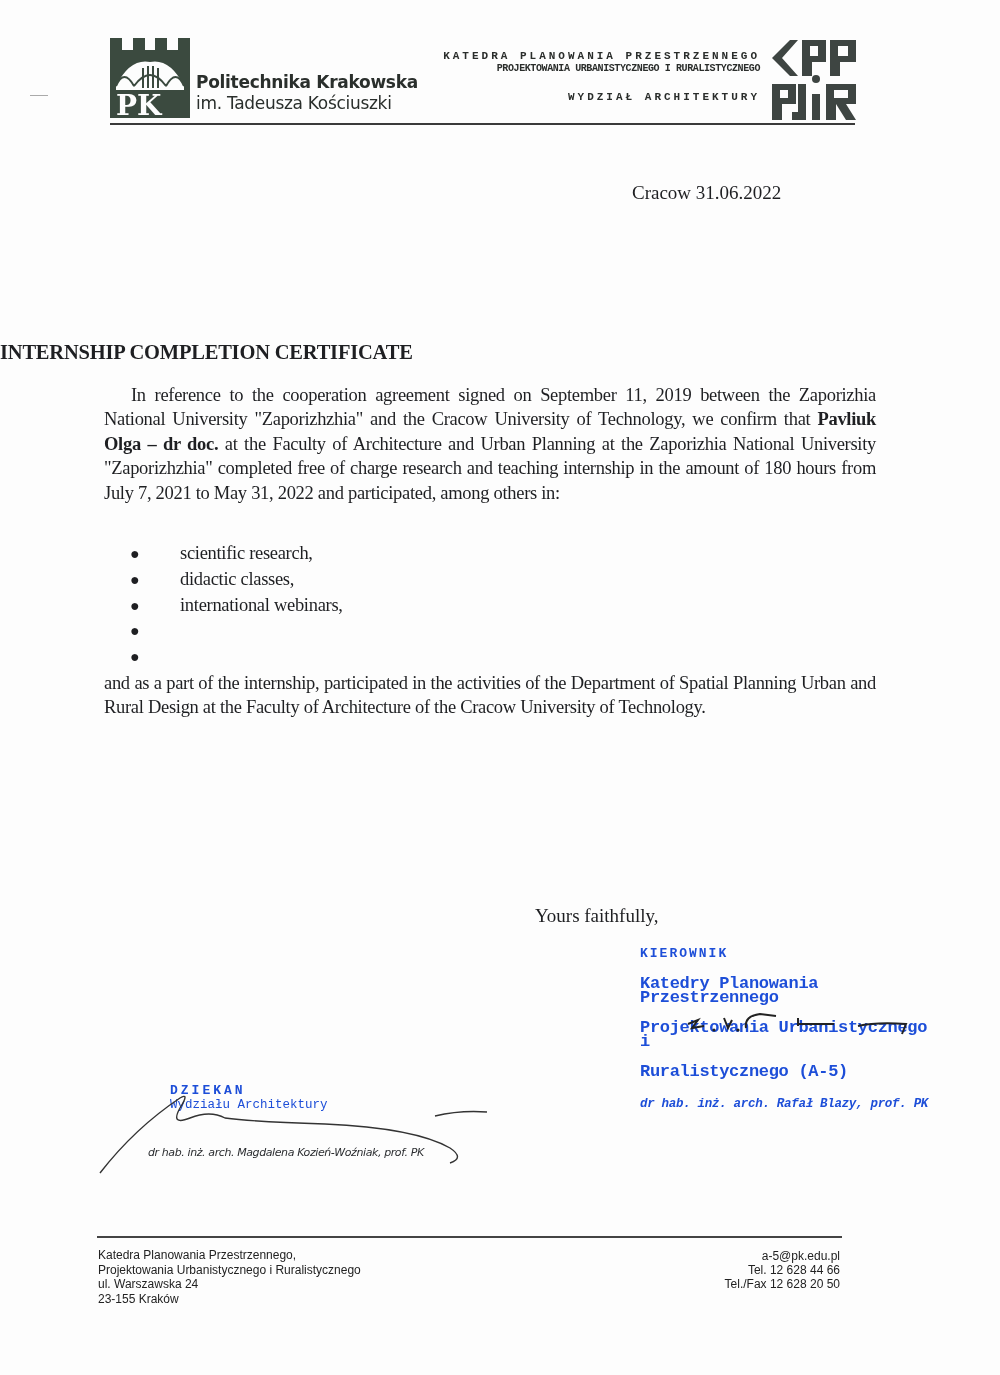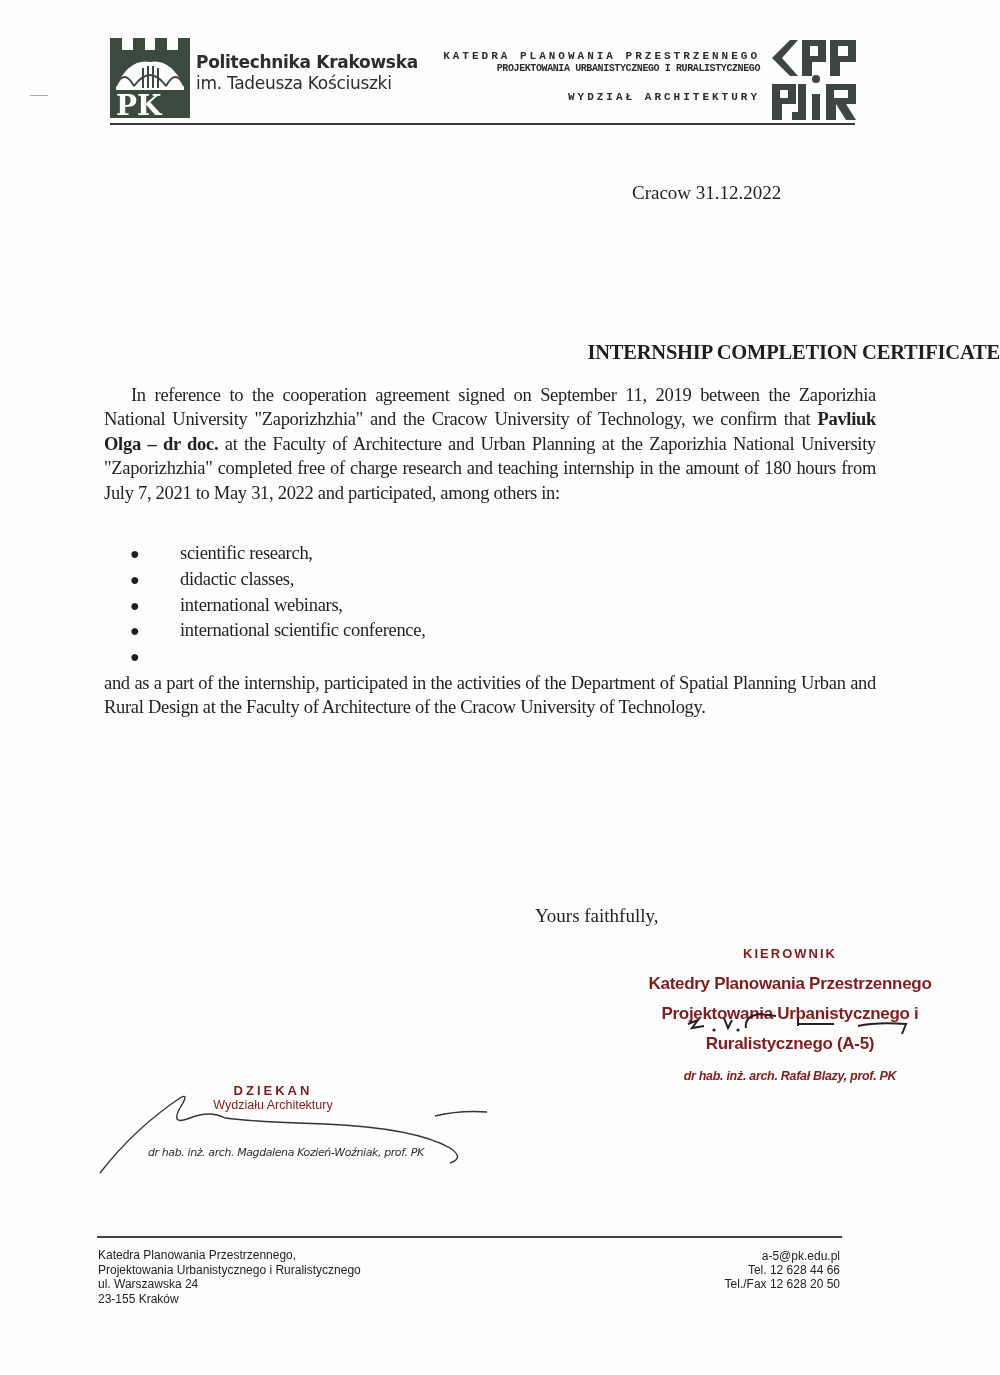--- a/index.html
+++ b/index.html
@@ -3,44 +3,44 @@
 <meta charset="utf-8">
 <style>
   html, body { margin: 0; padding: 0; }
   body {
     width: 1000px; height: 1375px; background: #fdfdfd; position: relative; overflow: hidden;
     font-family: "Liberation Serif", serif; color: #1e1f22;
   }
   .abs { position: absolute; }
   
   .pk-logo { left: 110px; top: 38px; width: 80px; height: 80px; }
-  .pk-name { left: 196px; top: 52px; font-family: "DejaVu Sans", sans-serif; color: #2a2f2c; }
+  .pk-name { left: 196px; top: 72px; font-family: "DejaVu Sans", sans-serif; color: #2a2f2c; }
   .pk-name .l1 { font-size: 17px; font-weight: bold; letter-spacing: -0.3px; line-height: 20px; }
   .pk-name .l2 { font-size: 17px; line-height: 22px; letter-spacing: -0.3px; }
   .dept { left: 410px; top: 50px; width: 350px; font-family: Liberation Mono, monospace; color: #2a2d2b; text-align: right; }
   .dept .d1 { font-size: 11px; font-weight: bold; letter-spacing: 3px; line-height: 13px; }
   .dept .d2 { font-size: 10px; font-weight: bold; letter-spacing: -0.4px; line-height: 12px; }
   .dept .d3 { font-size: 11px; font-weight: bold; letter-spacing: 3px; margin-top: 16px; line-height: 13px; }
   .kppuir-logo { left: 770px; top: 38px; width: 88px; height: 84px; }
   .header-rule { left: 110px; top: 123px; width: 745px; height: 2px; background: #3a3a3a; }
   .place-date { left: 632px; top: 182px; font-size: 19px; }
-  .title { left: 0; width: 1000px; top: 341px; text-align: right; font-size: 20.5px; font-weight: bold; letter-spacing: -0.2px; }
+  .title { left: 0; width: 1000px; top: 341px; text-align: left; font-size: 20.5px; font-weight: bold; letter-spacing: -0.2px; }
   .body-para { left: 104px; width: 772px; top: 383px; font-size: 18.5px; line-height: 24.4px; text-align: justify; letter-spacing: -0.3px; }
   .body-para .indent { display: inline-block; width: 27px; }
   .bullets { left: 130px; top: 541px; font-size: 18.5px; letter-spacing: -0.3px; margin: 0; padding: 0; list-style: none; }
   .bullets li { height: 25.8px; line-height: 25.8px; display: flex; }
   .bullets .dot { width: 50px; font-size: 16px; }
   .closing-para { left: 104px; width: 772px; top: 671px; font-size: 18.5px; line-height: 24.4px; text-align: justify; letter-spacing: -0.3px; }
   .yours { left: 535px; top: 905px; font-size: 19px; }
-  .stamp { font-family: Liberation Sans, sans-serif; color: #7f1d1d; text-align: center; }
+  .stamp { font-family: Liberation Mono, monospace; color: #1d4ed8; }
   .kier { left: 640px; top: 946px; width: 300px; }
   .kier .t1 { font-size: 13px; font-weight: bold; letter-spacing: 2px; line-height: 15px; }
   .kier .t2 { font-size: 17px; font-weight: bold; line-height: 14px; letter-spacing: -0.3px; margin-top: 16px; }
   .kier .sig-name { font-size: 12.5px; font-weight: bold; font-style: italic; margin-top: 18px; letter-spacing: -0.3px; }
-  .dziekan { left: 163px; top: 1084px; width: 220px; }
+  .dziekan { left: 170px; top: 1084px; width: 220px; }
   .dziekan .t1 { font-size: 13px; font-weight: bold; letter-spacing: 3px; line-height: 14px; }
   .dziekan .t2 { font-size: 12.5px; line-height: 15px; }
   .dziekan-name { left: 148px; top: 1146px; font-family: "DejaVu Sans", sans-serif; font-style: italic; font-size: 11px; color: #2b2d30; letter-spacing: -0.4px; }
   .signature { pointer-events: none; }
   .footer-rule { left: 97px; top: 1236px; width: 745px; height: 1.5px; background: #444; }
   .footer-left { left: 98px; top: 1248px; font-family: "Liberation Sans", sans-serif; font-size: 12px; line-height: 14.5px; color: #222; }
   .footer-right { left: 640px; top: 1249px; width: 200px; text-align: right; font-family: "Liberation Sans", sans-serif; font-size: 12px; line-height: 14.2px; color: #222; }
   .scan-mark { left: 30px; top: 95px; width: 18px; height: 1px; background: #aaa; }
 </style>
 </head>
@@ -82,42 +82,41 @@
     <circle cx="46" cy="41" r="4"></circle>
     <path d="M2 46 H26 V66 H12 V82 H2 Z M10 52 V60 H18 V52 Z" fill-rule="evenodd"></path>
     <path d="M28 46 H36 V82 H22 V74 H28 Z"></path>
     <rect x="42" y="56" width="8" height="26"></rect>
     <path d="M56 46 H86 V66 H76 L86 82 H76 L66 66 V82 H56 Z M64 52 V60 H78 V52 Z" fill-rule="evenodd"></path>
   </g>
 </svg>
 
 <div class="abs header-rule"></div>
 
-<div class="abs place-date">Cracow 31.12.2022</div>
+<div class="abs place-date">Cracow 31.06.2022</div>
 
 <div class="abs title">INTERNSHIP COMPLETION CERTIFICATE</div>
 
 <div class="abs body-para"><span class="indent"></span><span>In reference to the cooperation agreement signed on September 11, 2019 between the Zaporizhia National University "Zaporizhzhia" and the Cracow University of Technology, we confirm that </span><b>Pavliuk Olga – dr doc.</b><span> at the Faculty of Architecture and Urban Planning at the Zaporizhia National University "Zaporizhzhia" completed free of charge research and teaching internship in the amount of 180 hours from July 7, 2021 to May 31, 2022 and participated, among others in:</span></div>
 
 <ul class="abs bullets">
   <li>
       <span class="dot">●</span>
       <span>scientific research,</span>
     </li>
   <li>
       <span class="dot">●</span>
       <span>didactic classes,</span>
     </li>
   <li>
       <span class="dot">●</span>
       <span>international webinars,</span>
     </li>
   <li>
       <span class="dot">●</span>
-      <span>international scientific conference,</span>
     </li>
   <li>
       <span class="dot">●</span>
     </li>
 </ul>
 
 <div class="abs closing-para"><span class="indent"></span><span>and as a part of the internship, participated in the activities of the Department of Spatial Planning Urban and Rural Design at the Faculty of Architecture of the Cracow University of Technology.</span></div>
 
 <div class="abs yours">Yours faithfully,</div>
 

